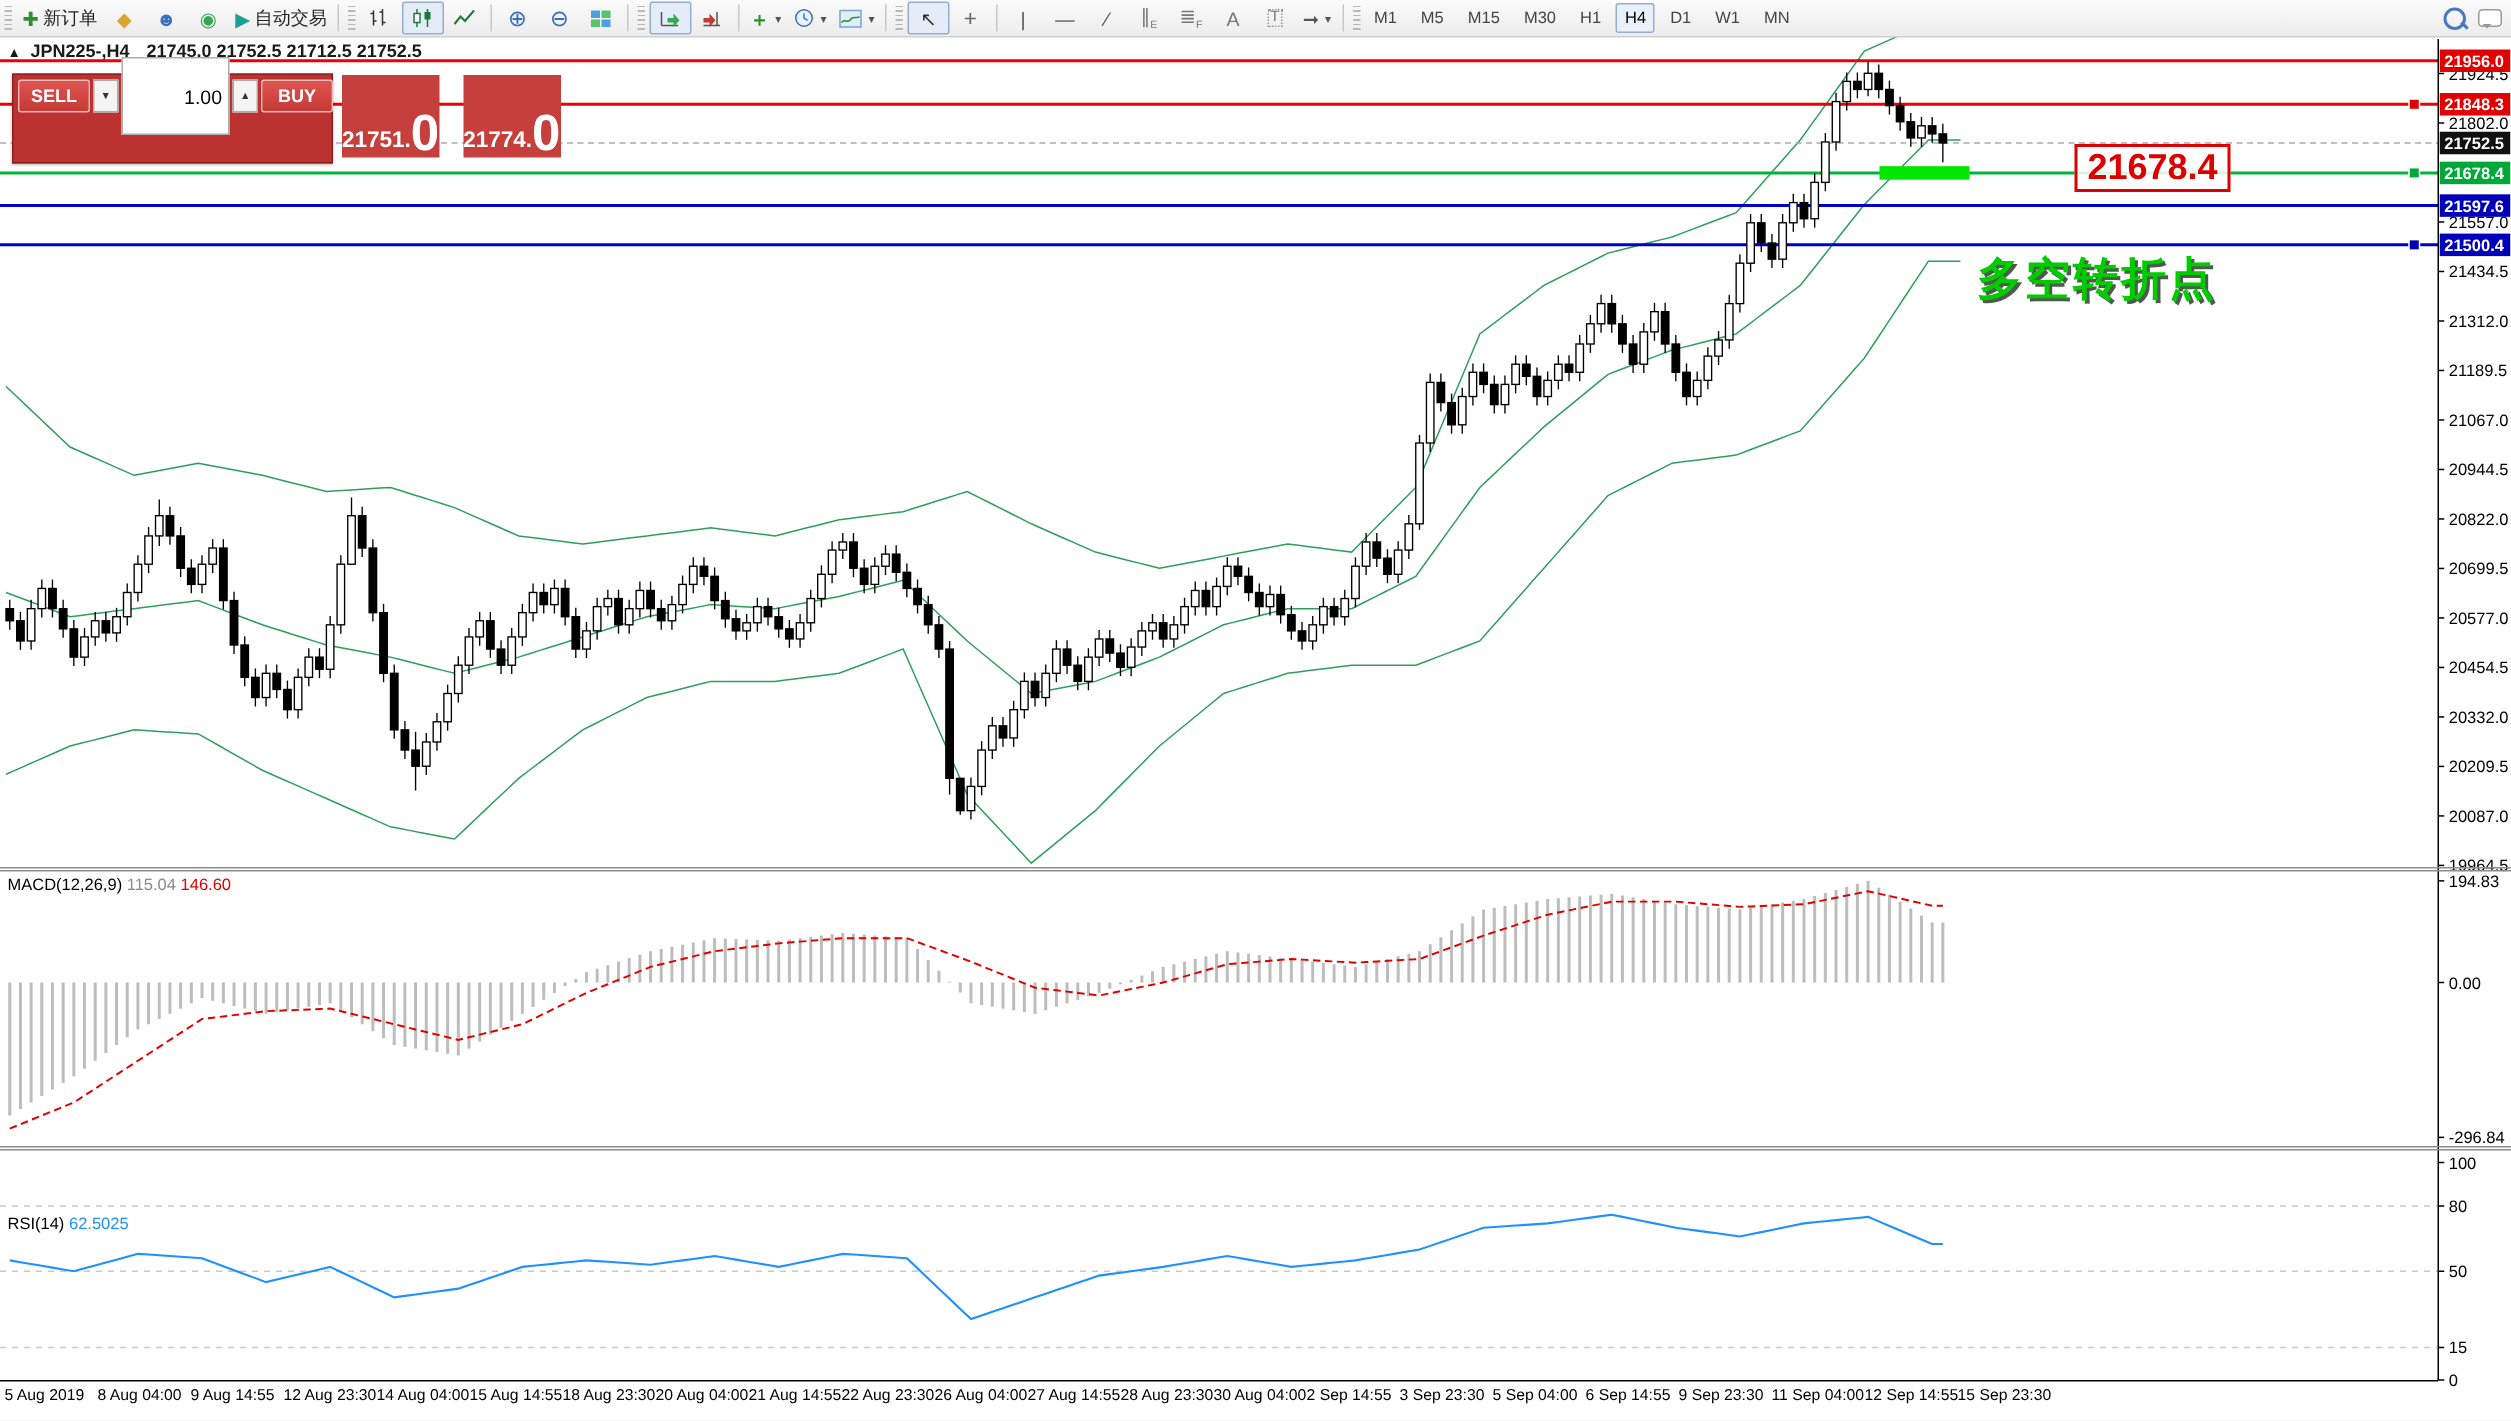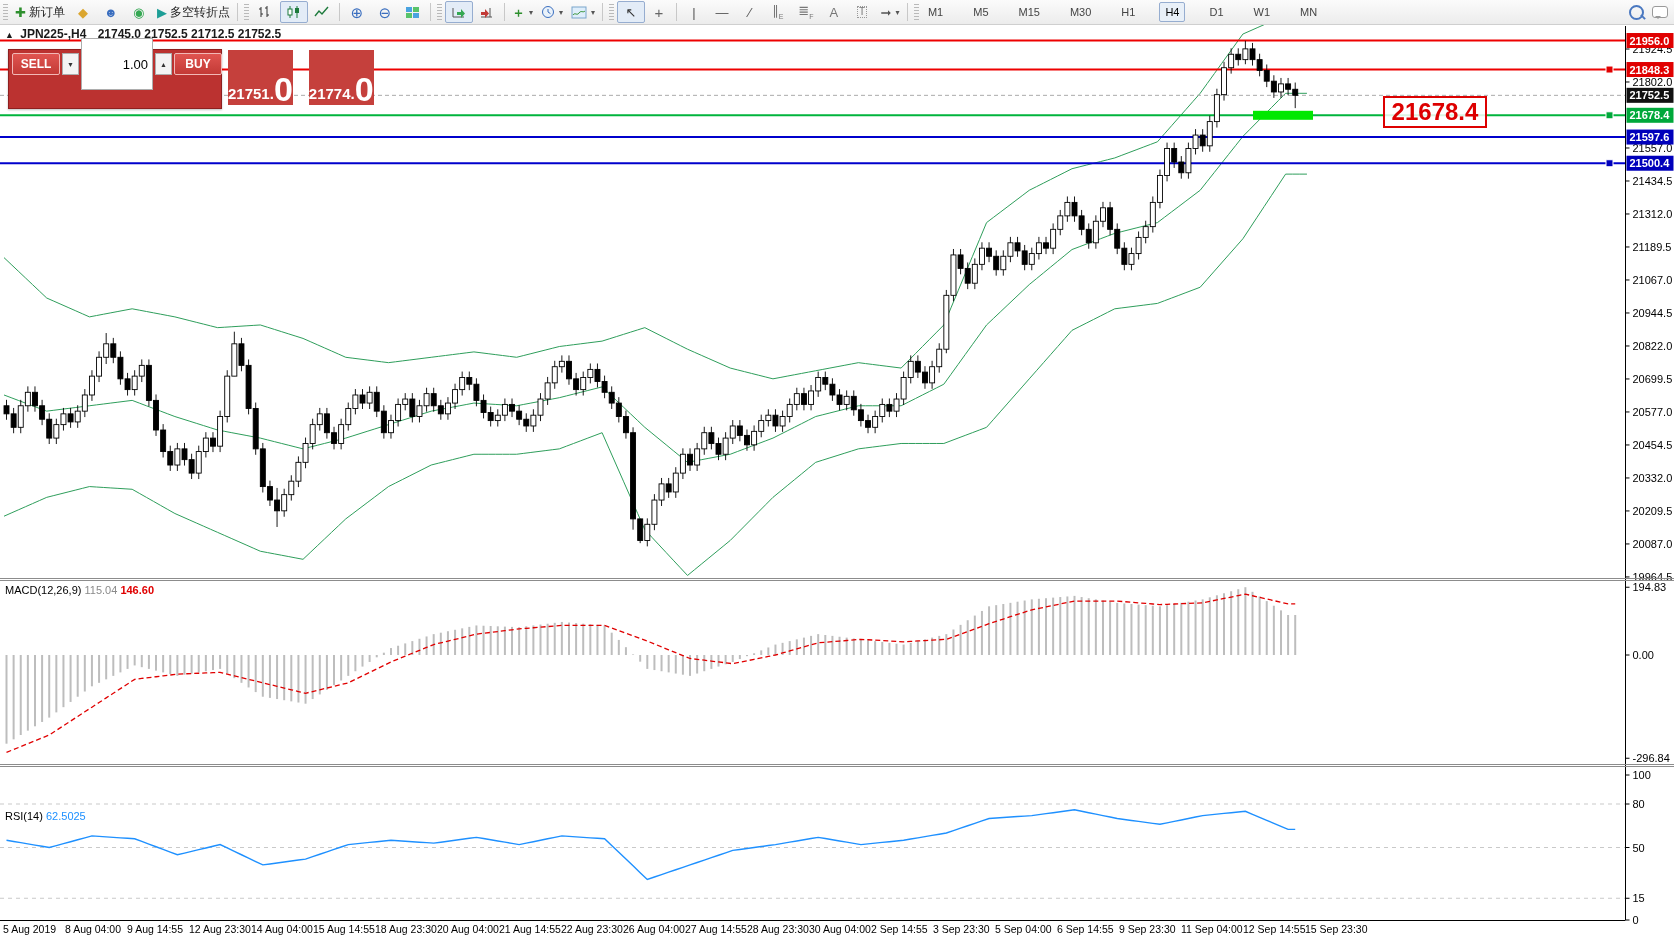--- a/index.html
+++ b/index.html
@@ -44,21 +44,21 @@
   .px-small{font-size:15px;font-weight:bold;line-height:1;margin-bottom:3px;}
   .px-dot{font-size:15px;font-weight:bold;line-height:1;margin-bottom:3px;}
   .px-big{font-size:34px;font-weight:bold;line-height:.85;}
   
   #ann-box{position:absolute;left:1383px;top:96px;width:100px;height:28px;border:2px solid #dd0000;
     background:rgba(255,255,255,.85);color:#dd0000;font-size:24px;font-weight:bold;
     display:flex;align-items:center;justify-content:center;z-index:25;}
   #ann-cn{position:absolute;left:1318px;top:166px;font-size:30px;font-weight:bold;color:#00cc00;
     text-shadow:2px 2px 0 #4f5a4f;z-index:25;letter-spacing:2px;}
   .pane-label{position:absolute;font-size:11px;color:#000;z-index:20;}
-  .val-gray{color:#8a8a8a;margin-top:44px;} .val-red{color:#e00000;font-weight:bold;} .val-blue{color:#1e90ff;}
+  .val-gray{color:#8a8a8a;margin-top:44px;} .val-red{color:#e00000;} .val-blue{color:#1e90ff;}
   svg text{font-family:"Liberation Sans",sans-serif;}
 </style>
 </head>
 <body>
 
 <div id="app">
 
   <div id="toolbar">
     <div class="handle"></div>
     <div class="tbtn">
@@ -69,21 +69,21 @@
         <span class="glyph" style="color:#dba62f;">◆</span>
       </div>
     <div class="tbtn">
         <span class="glyph" style="color:#3a6ebf;">☻</span>
       </div>
     <div class="tbtn">
         <span class="glyph" style="color:#35a853;">◉</span>
       </div>
     <div class="tbtn">
       <span class="glyph" style="color:#1d9e96;">▶</span>
-      <span class="cap">多空转折点</span>
+      <span class="cap">自动交易</span>
     </div>
     <div class="vsep"></div>
     <div class="handle"></div>
     <div class="tbtn">
       <svg width="15" height="14">
           <path d="M3 2v10M1 4h2M3 9h2M9 1v11M7 3h2M9 10h2" stroke="#333" fill="none"></path>
         </svg>
     </div>
     <div class="tbtn active">
       <svg width="15" height="14">
@@ -175,21 +175,21 @@
       </div>
     <div class="tbtn">
         <span class="glyph" style="color:#777;border:1px dotted #999;padding:0 1px;font-size:10px;">T</span>
       </div>
     <div class="tbtn">
         <span class="glyph" style="color:#555;">➞</span>
         <span class="caret">▾</span>
       </div>
     <div class="vsep"></div>
     <div class="handle"></div>
-    <div id="tf-group" style="display:flex;align-items:center;gap:18px;">
+    <div id="tf-group" style="display:flex;align-items:center;gap:4px;">
         <div class="tf">M1</div>
         <div class="tf">M5</div>
         <div class="tf">M15</div>
         <div class="tf">M30</div>
         <div class="tf">H1</div>
         <div class="tf active">H4</div>
         <div class="tf">D1</div>
         <div class="tf">W1</div>
         <div class="tf">MN</div>
       </div>
@@ -884,20 +884,21 @@
       </div>
       <div class="px-cell">
         <span class="px-small">21774</span>
           <span class="px-dot">.</span>
           <span class="px-big">0</span>
       </div>
     </div>
   </div>
 
   <div id="ann-box">21678.4</div>
+  <div id="ann-cn">多空转折点</div>
 
   <div class="pane-label" style="left:5px;top:584px;">
     <span>MACD(12,26,9)</span>
     <span class="val-gray">115.04</span>
     <span class="val-red">146.60</span>
   </div>
   <div class="pane-label" style="left:5px;top:770px;margin-top:40px;">
     <span>RSI(14)</span>
     <span class="val-blue">62.5025</span>
   </div>

